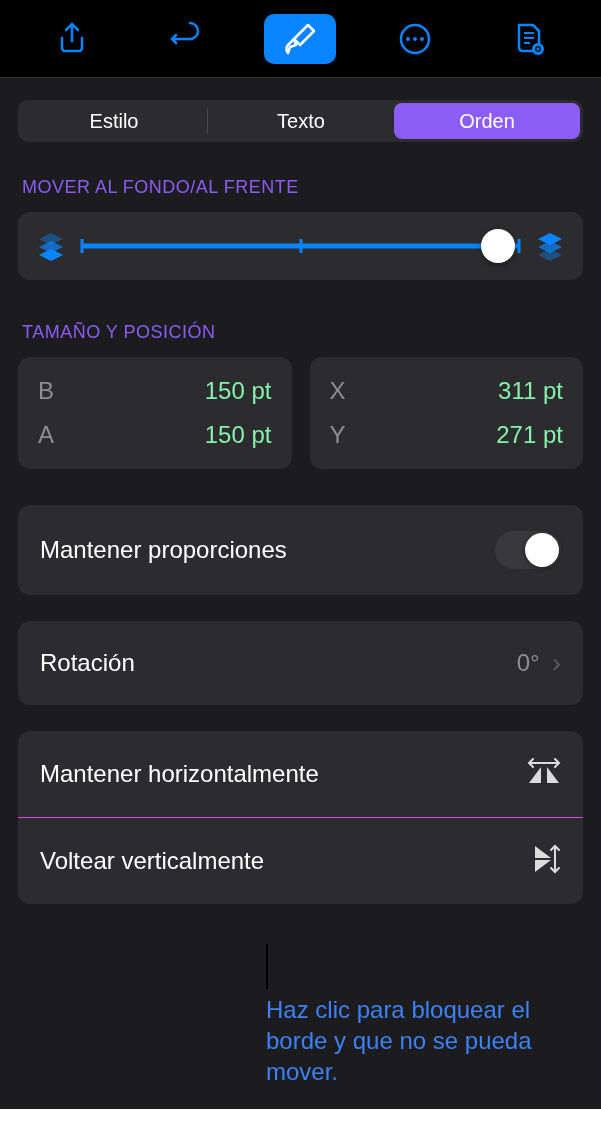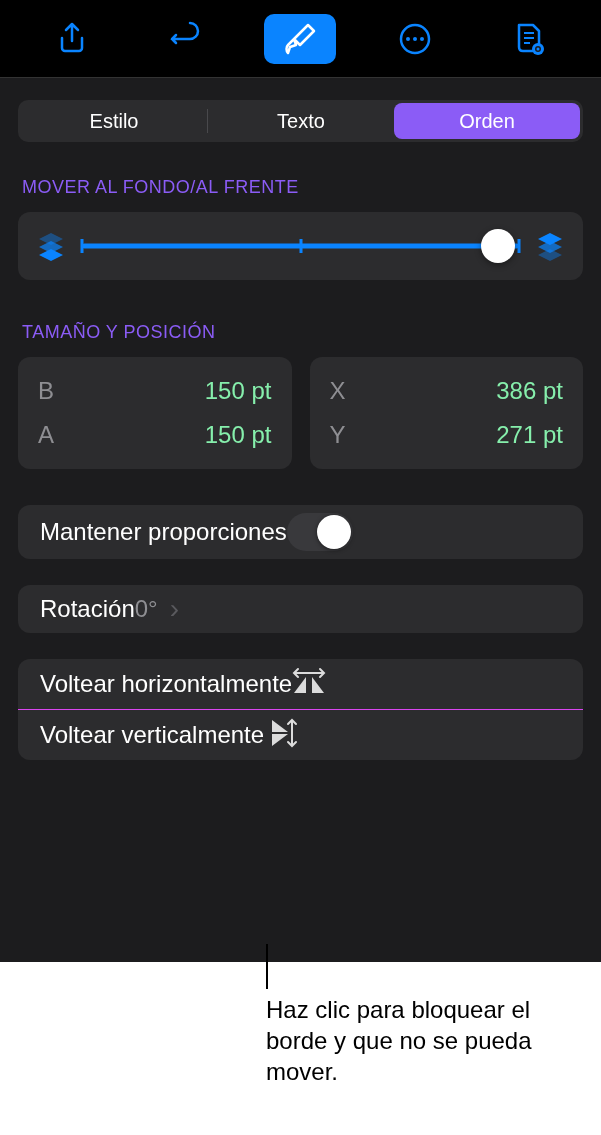--- a/index.html
+++ b/index.html
@@ -5,21 +5,21 @@
     * { box-sizing: border-box; margin: 0; padding: 0; }
     body {
       width: 601px;
       height: 1135px;
       background: #fff;
       font-family: -apple-system, BlinkMacSystemFont, "Helvetica Neue", sans-serif;
       overflow: hidden;
     }
     .device {
       width: 601px;
-      height: 962px;
+      height: 1109px;
       background: #000;
       position: relative;
     }
     .toolbar {
       height: 78px;
       display: flex;
       align-items: center;
       justify-content: space-around;
       padding: 0 15px;
       border-bottom: 1px solid #333;
@@ -136,21 +136,22 @@
     .grid-key { color: #8e8e92; font-size: 24px; }
     .grid-val { color: #86efac; font-size: 24px; }
     .row-card {
       background: #2c2c2e;
       border-radius: 12px;
       margin-bottom: 26px;
     }
     .row {
       display: flex;
       align-items: center;
-      padding: 8px 22px;
+      justify-content: space-between;
+      padding: 26px 22px;
     }
     .row + .row { border-top: 1px solid #d946ef; }
     .row-label { color: #fff; font-size: 24px; }
     .row-right { display: flex; align-items: center; gap: 12px; }
     .row-value { color: #8e8e92; font-size: 24px; }
     .switch {
       width: 66px;
       height: 38px;
       background: #39393c;
       border-radius: 19px;
@@ -177,21 +178,21 @@
       height: 45px;
       background: #000;
     }
     .annotation {
       position: absolute;
       left: 266px;
       top: 994px;
       width: 310px;
       font-size: 24px;
       line-height: 1.3;
-      color: #000000;
+      color: #3b82f6;
     }
   </style>
 </head>
 <body>
 
 <div class="device">
 
   <div class="toolbar">
     <div class="toolbar-btn">
       <svg viewBox="0 0 36 36">
@@ -265,21 +266,21 @@
           <span class="grid-val">150 pt</span>
         </div>
         <div class="grid-row">
           <span class="grid-key">A</span>
           <span class="grid-val">150 pt</span>
         </div>
       </div>
       <div class="grid-card">
         <div class="grid-row">
           <span class="grid-key">X</span>
-          <span class="grid-val">386 pt</span>
+          <span class="grid-val">311 pt</span>
         </div>
         <div class="grid-row">
           <span class="grid-key">Y</span>
           <span class="grid-val">271 pt</span>
         </div>
       </div>
     </div>
 
     <div class="row-card">
       <div class="row">
@@ -295,21 +296,21 @@
         <span class="row-label">Rotación</span>
         <div class="row-right">
           <span class="row-value">0°</span>
           <span class="chev">›</span>
         </div>
       </div>
     </div>
 
     <div class="row-card">
       <div class="row">
-        <span class="row-label">Voltear horizontalmente</span>
+        <span class="row-label">Mantener horizontalmente</span>
         <span class="flip-icon">
           <svg viewBox="0 0 34 30">
               <path fill="#dcdcdc" d="M2 26L14 10v16zM32 26L20 10v16z"></path>
               <path stroke="#dcdcdc" stroke-width="2" d="M4 6h26M6 2l-4 4 4 4M28 2l4 4-4 4" fill="none" stroke-linecap="round"></path>
             </svg>
         </span>
       </div>
       <div class="row">
         <span class="row-label">Voltear verticalmente</span>
         <span class="flip-icon">

